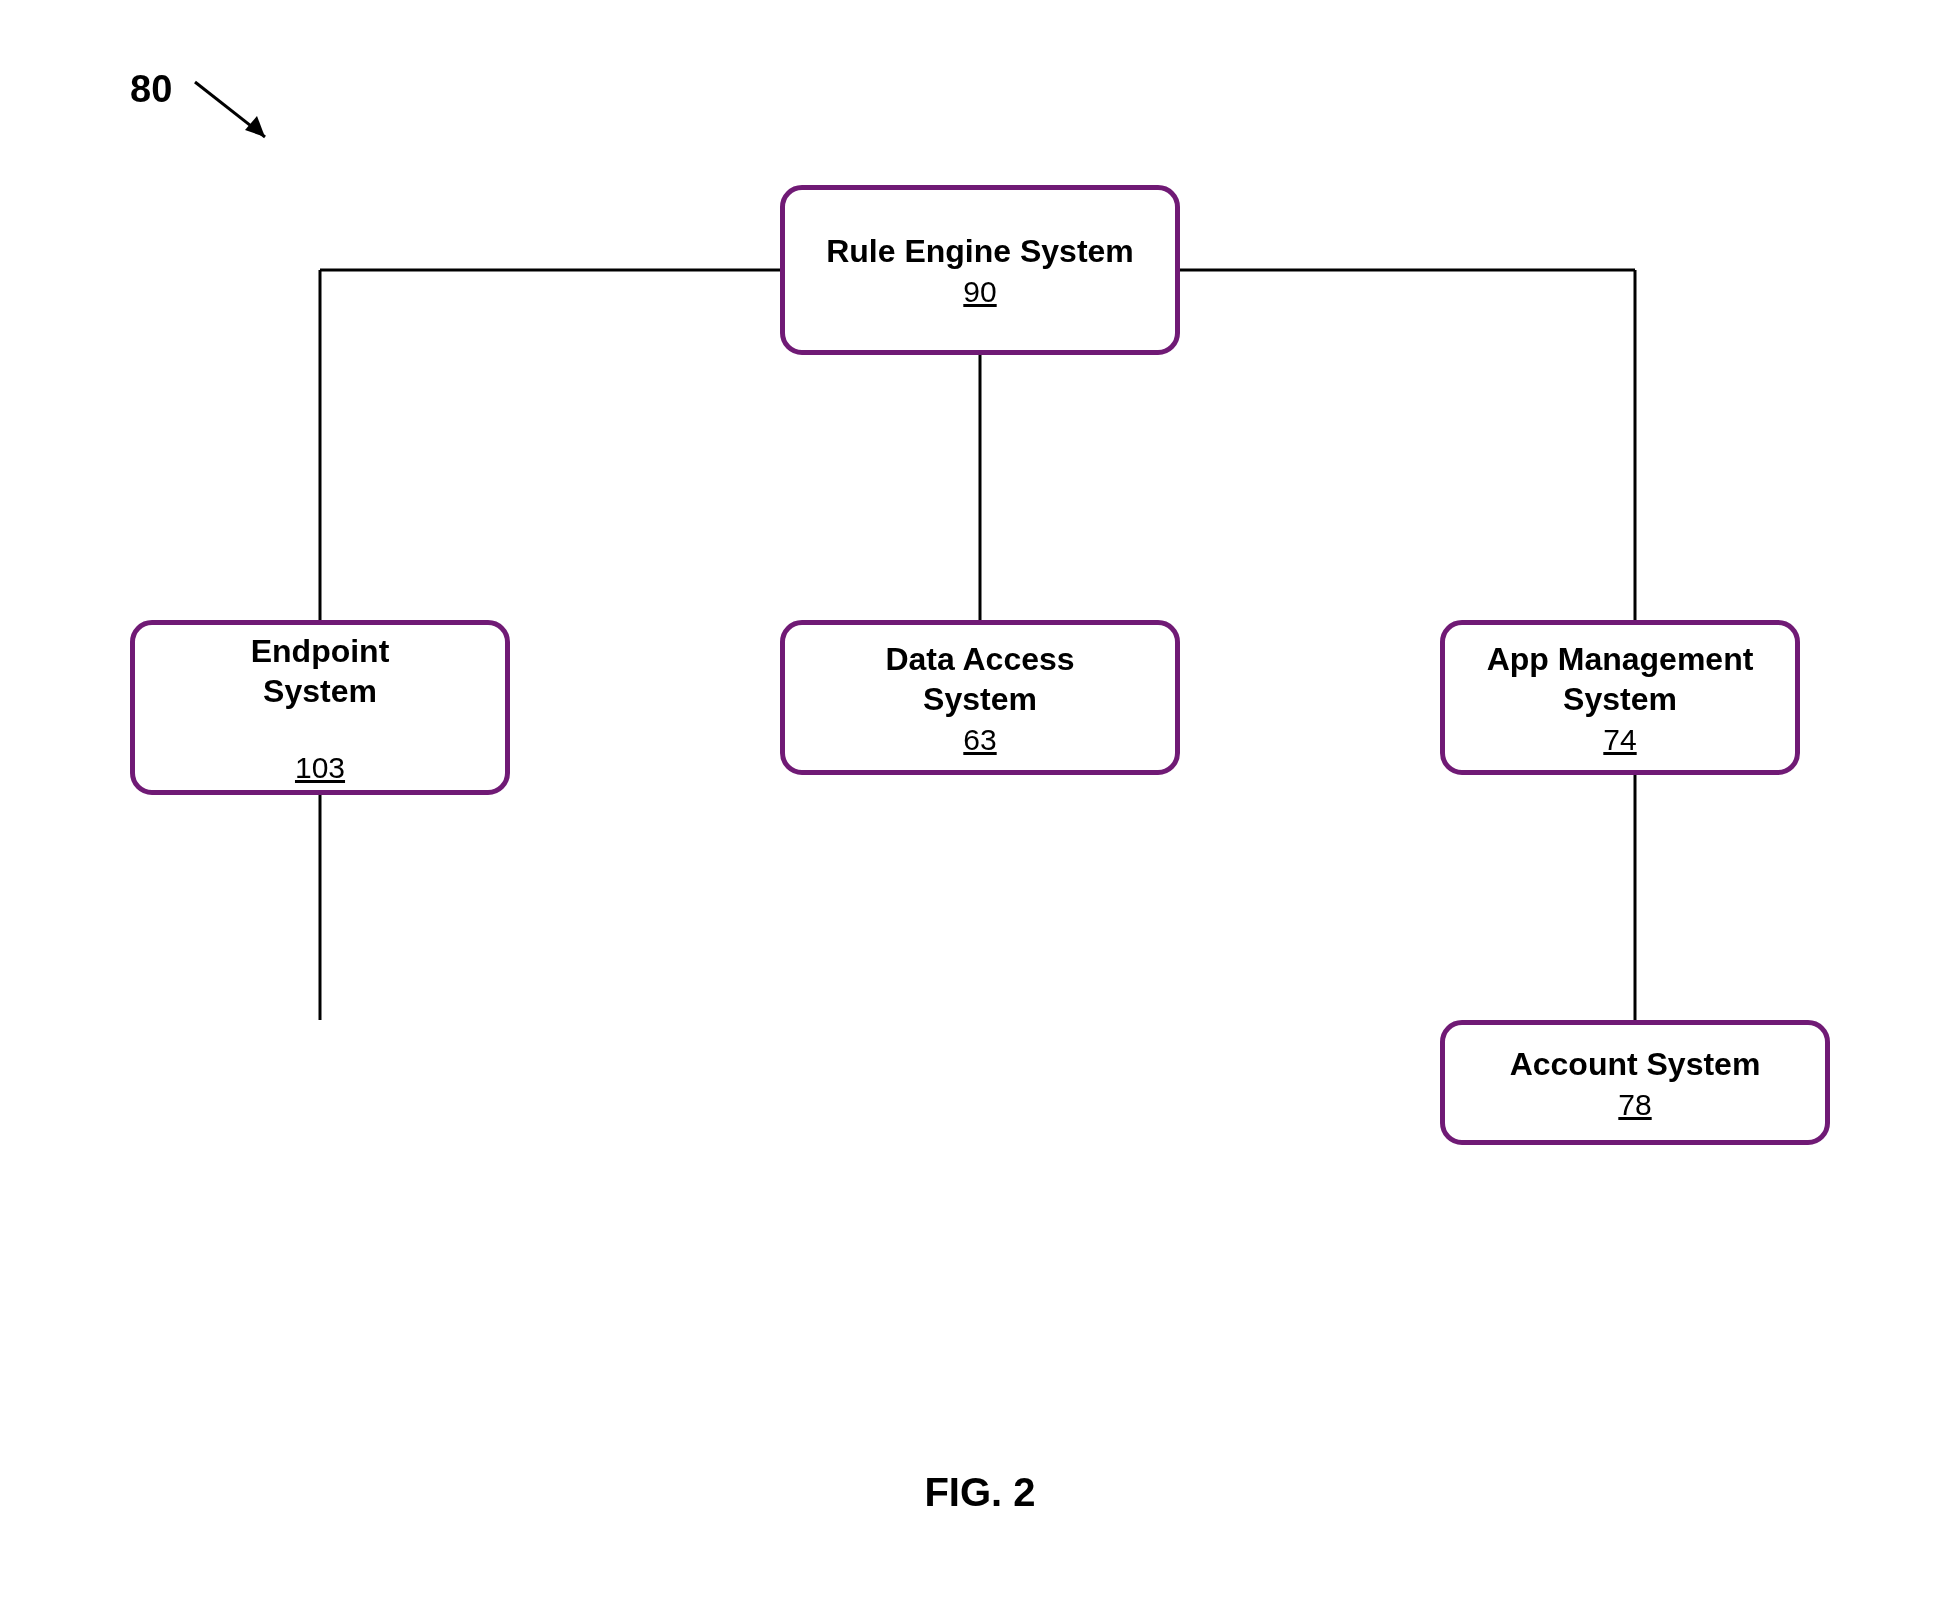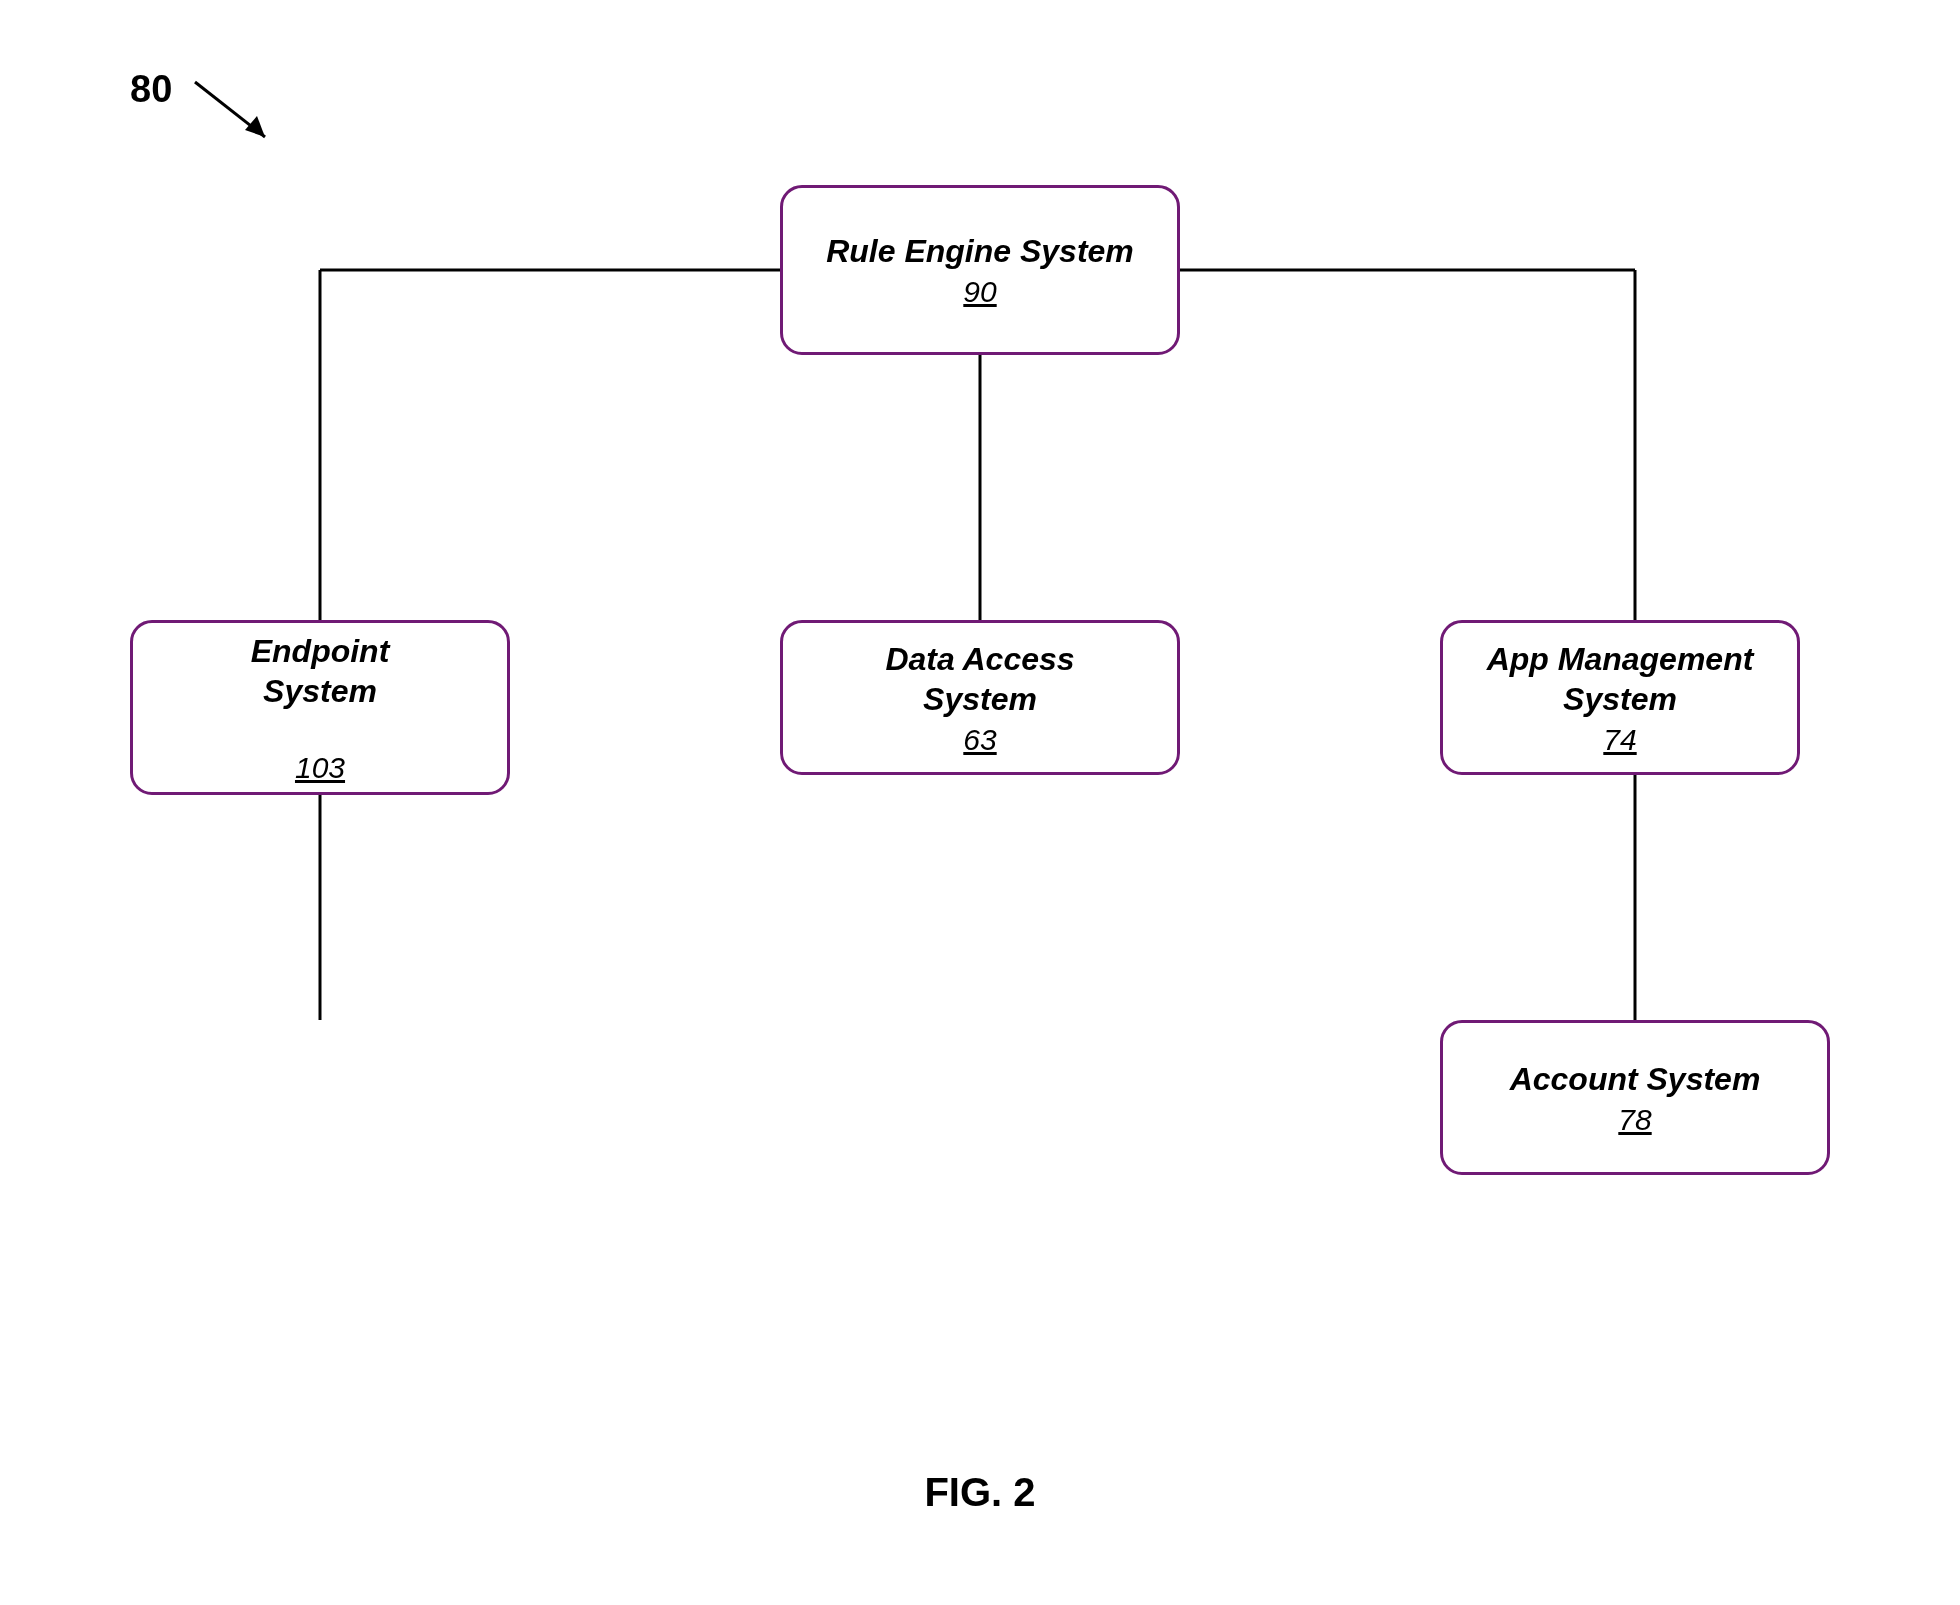--- a/index.html
+++ b/index.html
@@ -15,30 +15,29 @@
 
     .diagram-container {
       position: absolute;
       top: 0; left: 0;
       width: 1960px;
       height: 1605px;
     }
 
     .node {
       position: absolute;
-      border: 3px solid #701a75;
+      border: 5px solid #701a75;
       border-radius: 22px;
       background: #fff;
       display: flex;
       flex-direction: column;
       align-items: center;
       justify-content: center;
       text-align: center;
       padding: 18px 24px;
-      font-style: italic;
     }
 
     .node-title {
       font-weight: bold;
       font-size: 32px;
       line-height: 1.25;
       color: #000;
     }
 
     .node-id {
@@ -107,20 +106,20 @@
     <span class="node-title">Data Access<br>System</span>
     <span class="node-id">63</span>
   </div>
 
   <div class="node" style="left:1440px; top:620px; width:360px; height:155px;">
     <span class="node-title">App Management<br>System</span>
     <span class="node-id">74</span>
   </div>
 
 
-  <div class="node" style="left:1440px; top:1020px; width:390px; height:155px;">
+  <div class="node" style="left:1440px; top:1020px; width:390px; height:125px;">
     <span class="node-title">Account System</span>
     <span class="node-id">78</span>
   </div>
 
   <div class="fig-label" style="bottom:90px; left:0; right:0; text-align:center;">FIG. 2</div>
 
 </div>
 
 </body></html>

